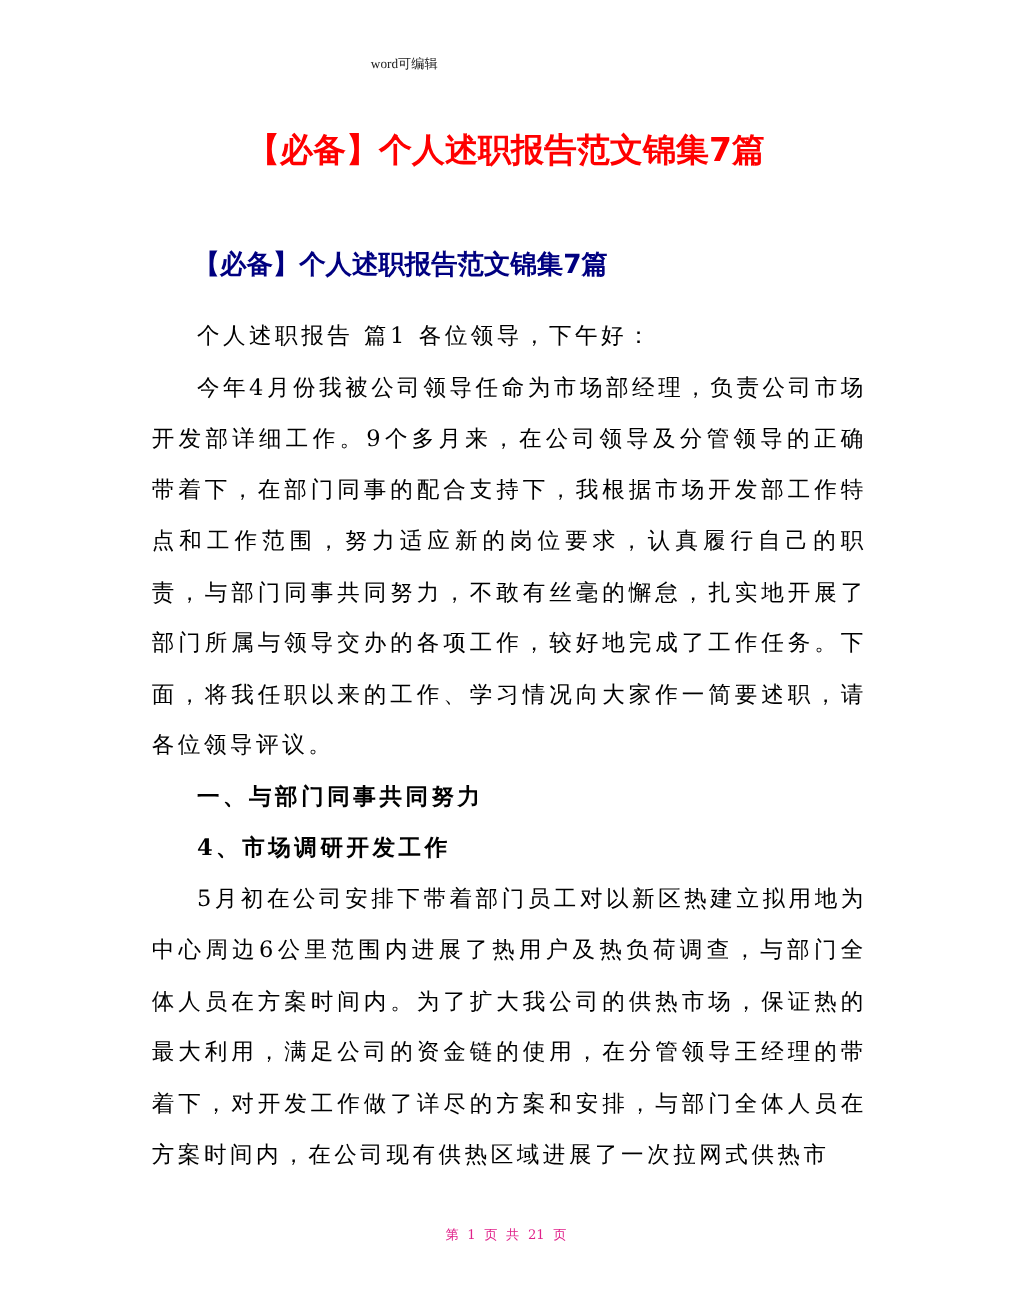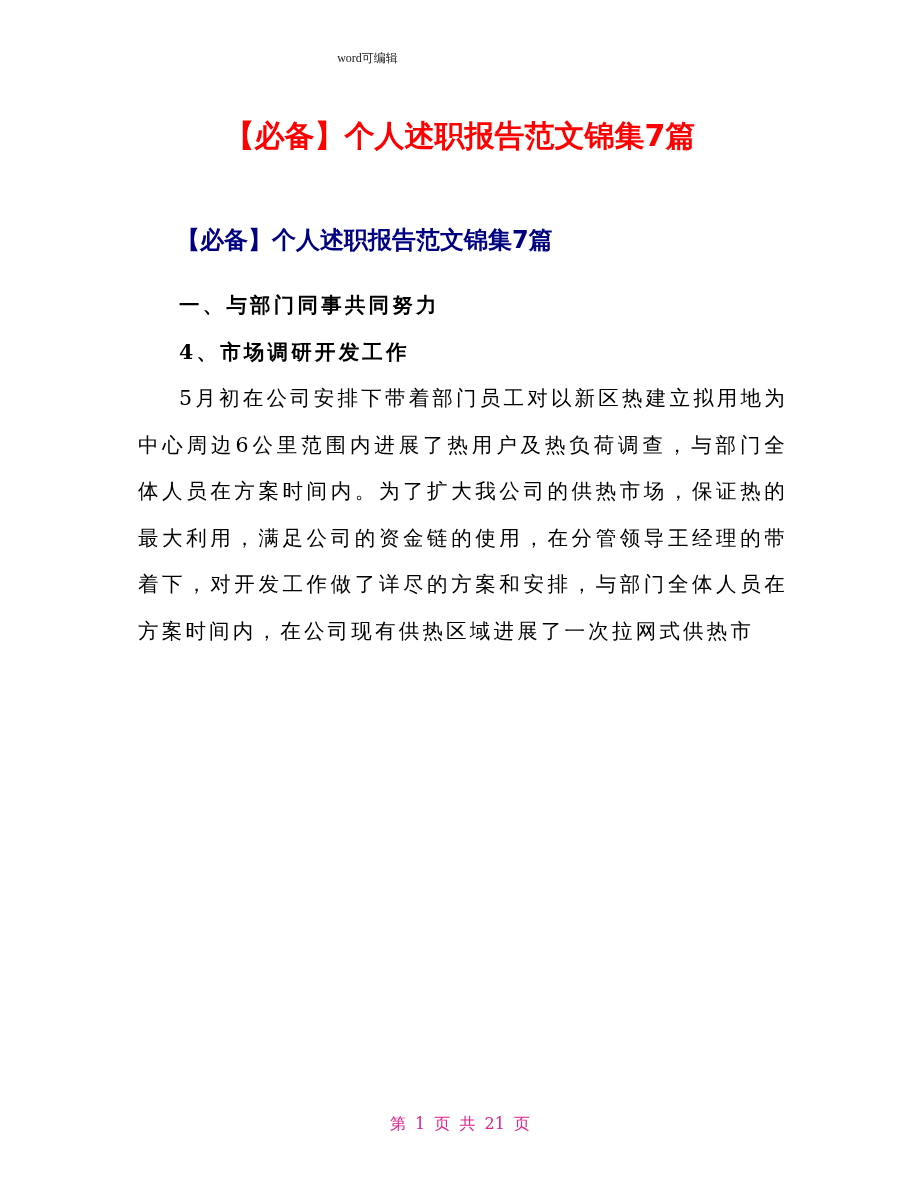--- a/index.html
+++ b/index.html
@@ -3,30 +3,32 @@
   <meta charset="utf-8">
   <style>
     html, body { margin: 0; padding: 0; background: #ffffff; }
     body { width: 920px; height: 1191px; position: relative; overflow: hidden; font-family: "DejaVu Serif", "Liberation Serif", serif; color: #000; }
     .header-note { position: absolute; top: 50px; left: 0; width: 735px; text-align: center; font-family: "Liberation Serif", "DejaVu Serif", serif; font-size: 12px; color: #222; }
     .main-title { position: absolute; top: 116px; left: 0; width: 920px; text-align: center; font-family: "DejaVu Sans", "Liberation Sans", sans-serif; font-weight: bold; font-size: 30px; color: #ff0000; letter-spacing: 0px; }
     .sub-title { position: absolute; top: 224px; left: 176px; font-family: "DejaVu Sans", "Liberation Sans", sans-serif; font-weight: bold; font-size: 24px; color: #000080; }
     .body-text { position: absolute; left: 138px; top: 282px; width: 650px; font-size: 20.5px; line-height: 46.5px; letter-spacing: 3.2px; }
     .para { margin: 0; text-indent: 41px; text-align: justify; }
     .heading { margin: 0; text-indent: 41px; font-weight: bold; font-family: "DejaVu Serif", serif; }
-    .footer { position: absolute; top: 1114px; left: 0; width: 920px; text-align: center; font-size: 16px; color: #e0218a; font-family: "DejaVu Serif", "Liberation Serif", serif; word-spacing: 4px; }
+    .footer { position: absolute; top: 1114px; left: 0; width: 920px; text-align: center; font-size: 12px; color: #e0218a; font-family: "DejaVu Serif", "Liberation Serif", serif; word-spacing: 4px; }
   </style>
 </head>
 <body>
 
 <div class="header-note">word可编辑</div>
 
 <div class="main-title">【必备】个人述职报告范文锦集7篇</div>
 
 <div class="sub-title">【必备】个人述职报告范文锦集7篇</div>
 
 <div class="body-text">
+  <p class="para">个人述职报告  篇1  各位领导，下午好：</p>
+  <p class="para">今年4月份我被公司领导任命为市场部经理，负责公司市场开发部详细工作。9个多月来，在公司领导及分管领导的正确带着下，在部门同事的配合支持下，我根据市场开发部工作特点和工作范围，努力适应新的岗位要求，认真履行自己的职责，与部门同事共同努力，不敢有丝毫的懈怠，扎实地开展了部门所属与领导交办的各项工作，较好地完成了工作任务。下面，将我任职以来的工作、学习情况向大家作一简要述职，请各位领导评议。</p>
   <p class="heading">一、与部门同事共同努力</p>
   <p class="heading">4、市场调研开发工作</p>
   <p class="para">5月初在公司安排下带着部门员工对以新区热建立拟用地为中心周边6公里范围内进展了热用户及热负荷调查，与部门全体人员在方案时间内。为了扩大我公司的供热市场，保证热的最大利用，满足公司的资金链的使用，在分管领导王经理的带着下，对开发工作做了详尽的方案和安排，与部门全体人员在方案时间内，在公司现有供热区域进展了一次拉网式供热市</p>
 </div>
 
 <div class="footer">第 1 页 共 21 页</div>
 
 </body></html>

